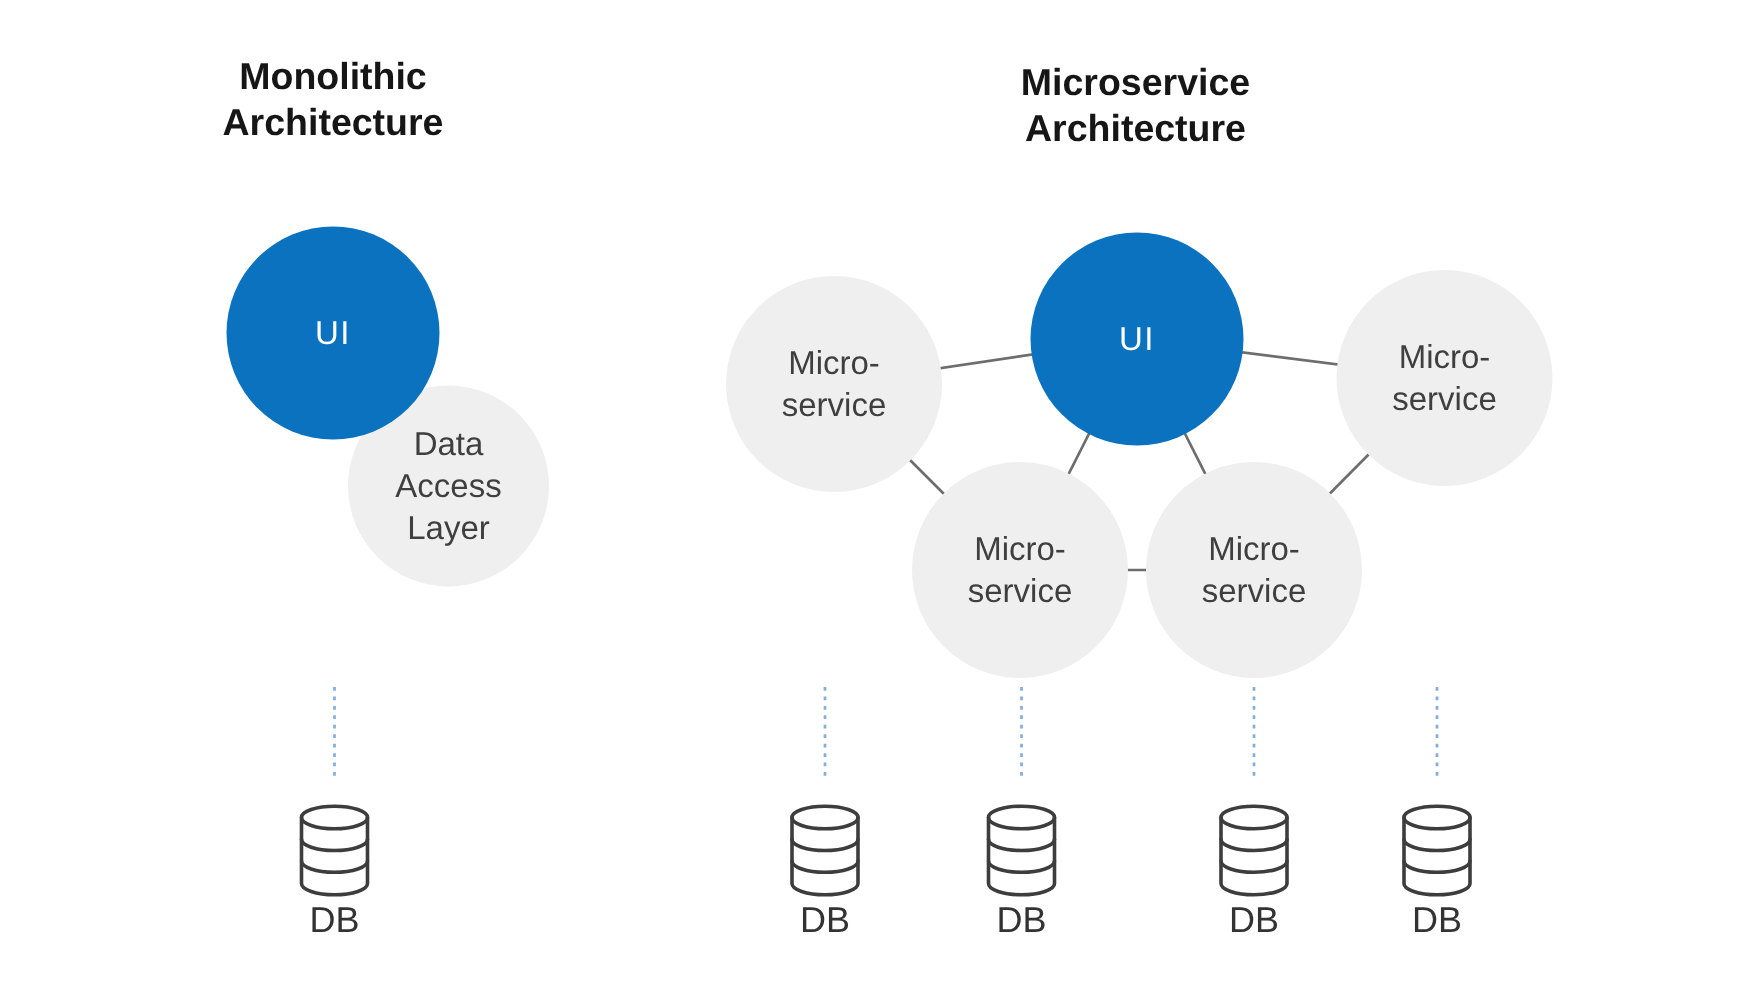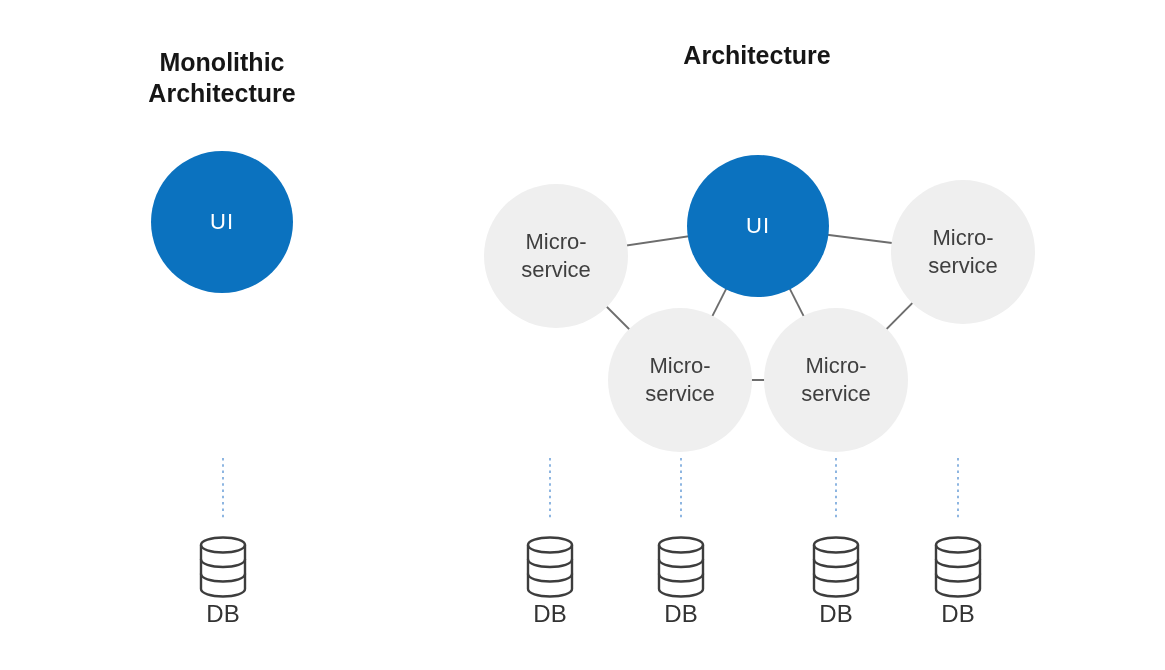--- a/index.html
+++ b/index.html
@@ -95,42 +95,50 @@
     <line class="conn" x1="963" y1="252" x2="836" y2="380"></line>
     <line class="conn" x1="680" y1="380" x2="836" y2="380"></line>
 
     <line class="dot" x1="223" y1="458" x2="223" y2="518"></line>
     <line class="dot" x1="550" y1="458" x2="550" y2="518"></line>
     <line class="dot" x1="681" y1="458" x2="681" y2="518"></line>
     <line class="dot" x1="836" y1="458" x2="836" y2="518"></line>
     <line class="dot" x1="958" y1="458" x2="958" y2="518"></line>
   </svg>
 
-  <div class="title" style="left:102px; top:47px;">
+  <div class="title" style="left:102px; top:36px;">
     <div>Monolithic</div>
     <div>Architecture</div>
   </div>
 
 
+  <div class="circle gray" style="left:232px; top:257px; width:134px; height:134px;">
+    <div class="clabel">
+      <span>Data</span>
+      <span>Access</span>
+      <span>Layer</span>
+    </div>
+  </div>
 
   <div class="circle blue" style="left:151px; top:151px; width:142px; height:142px;">
     <div class="clabel">
       <span>UI</span>
     </div>
   </div>
 
   <svg class="dbicon" style="left:198px; top:536px;" viewBox="0 0 50 62">
     <ellipse class="db-shape" cx="25" cy="9" rx="22" ry="7.5"></ellipse>
     <path class="db-shape" d="M3,9 V53 A22,7.5 0 0 0 47,53 V9"></path>
     <path class="db-shape" d="M3,23.5 A22,7.5 0 0 0 47,23.5"></path>
     <path class="db-shape" d="M3,38 A22,7.5 0 0 0 47,38"></path>
   </svg>
   <div class="dblabel" style="left:193px; top:602px;">DB</div>
 
   <div class="title" style="left:637px; top:40px;">
+    <div>Microservice</div>
     <div>Architecture</div>
   </div>
 
   <div class="circle gray" style="left:484px; top:184px; width:144px; height:144px;">
     <div class="clabel">
       <span>Micro-</span>
       <span>service</span>
     </div>
   </div>
 

